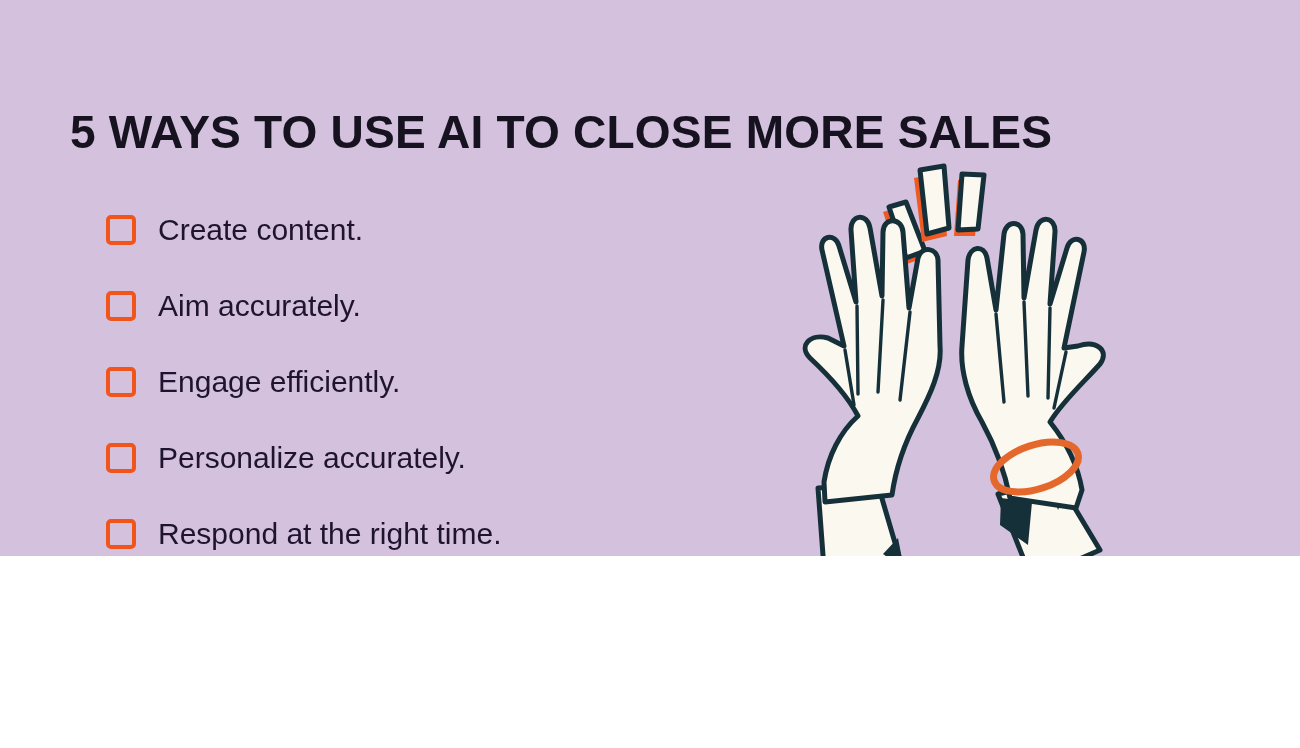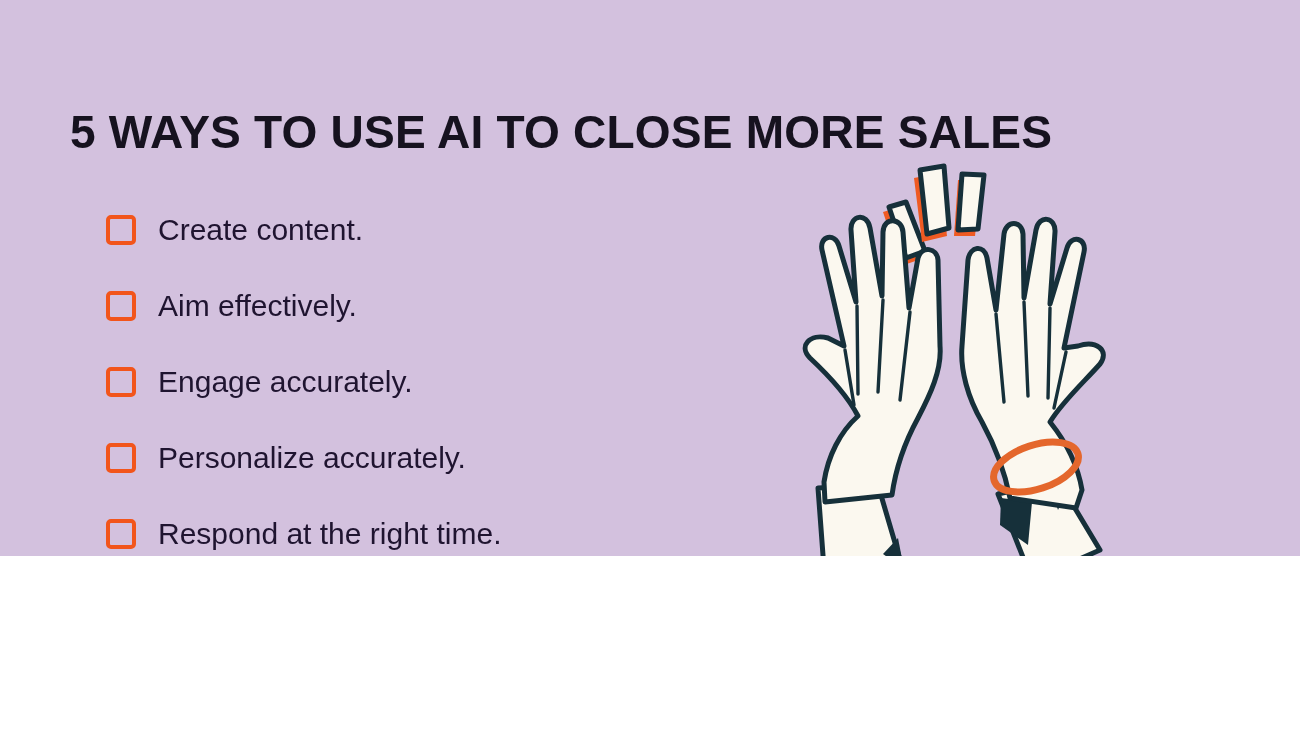--- a/index.html
+++ b/index.html
@@ -108,26 +108,26 @@
 
   <div id="checklist">
 
     <div class="check-row">
       <span class="checkbox"></span>
       <span class="check-label">Create content.</span>
     </div>
 
     <div class="check-row">
       <span class="checkbox"></span>
-      <span class="check-label">Aim effectively.</span>
-    </div>
-
-    <div class="check-row">
-      <span class="checkbox"></span>
-      <span class="check-label">Engage accurately.</span>
+      <span class="check-label">Aim accurately.</span>
+    </div>
+
+    <div class="check-row">
+      <span class="checkbox"></span>
+      <span class="check-label">Engage efficiently.</span>
     </div>
 
     <div class="check-row">
       <span class="checkbox"></span>
       <span class="check-label">Personalize accurately.</span>
     </div>
 
     <div class="check-row">
       <span class="checkbox"></span>
       <span class="check-label">Respond at the right time.</span>

